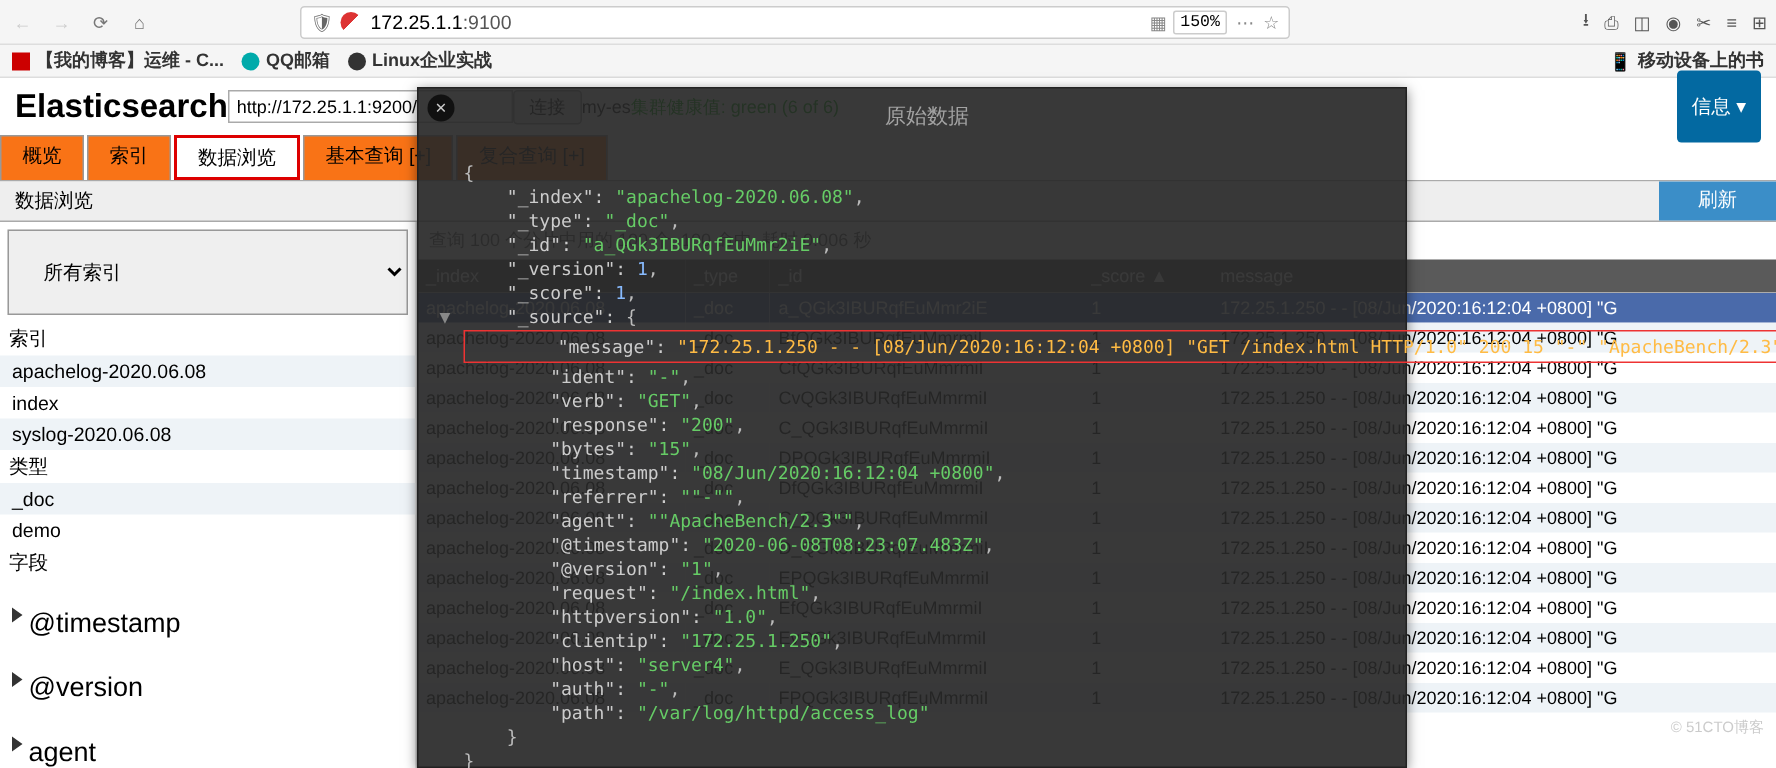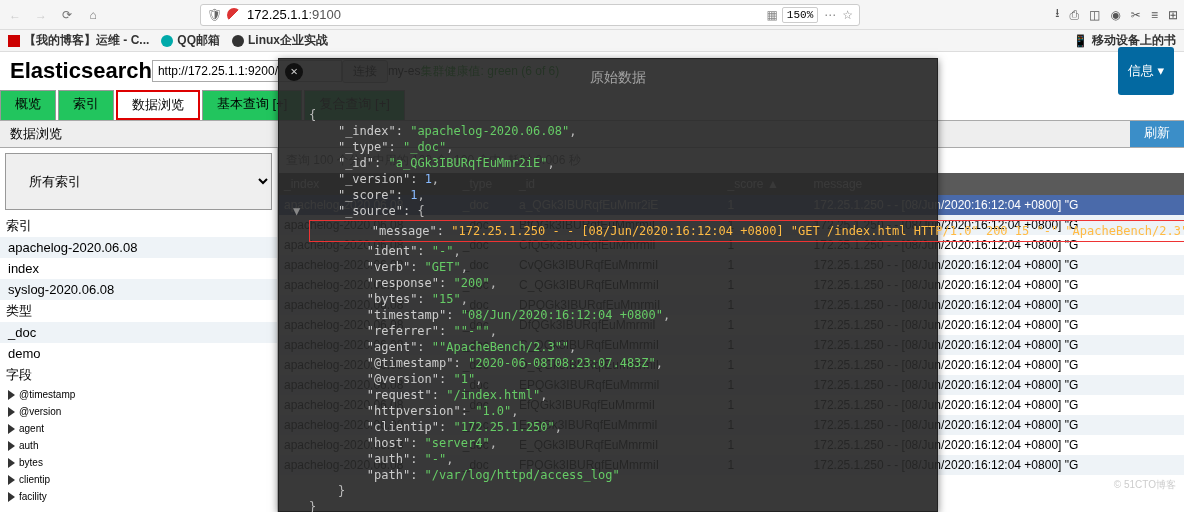--- a/index.html
+++ b/index.html
@@ -26,35 +26,35 @@
 
 
 .es-header { height: 38px; display: flex; align-items: center; padding: 0 10px; }
 .es-title { font-size: 22px; font-weight: bold; }
 .es-url { border: 1px solid #aaa; height: 22px; width: 190px; padding: 0 5px; font-size: 12px; display:flex;align-items:center; }
 .es-connect { background: #ddd; border: 1px solid #999; border-radius:3px;padding: 2px 10px; font-size: 12px; }
 .es-cluster { color:#0a0; }
 .info-btn { margin-left: auto; background: #0369a1; color: #fff; padding: 15px 10px; border-radius: 3px; font-size: 13px; }
 
 .es-tabs { display: flex; border-bottom: 1px solid #aaa; }
-.es-tab { padding: 4px 14px; border: 1px solid #999; border-bottom: none; background: #22c55e; margin-right: 2px; cursor: pointer; font-size: 13px; }
+.es-tab { padding: 4px 14px; border: 1px solid #999; border-bottom: none; background: #f97316; margin-right: 2px; cursor: pointer; font-size: 13px; }
 .es-tab.sel { background: #fff; }
 .tab-box-red { border:2px solid #d00; }
 
 .sub-bar { display: flex; border-bottom: 1px solid #aaa; background: #eee; }
 .sub-title { padding: 4px 10px; font-size: 13px; }
-.refresh-btn { margin-left: auto; background: #3b8ec8; color: #fff; padding: 3px 14px; font-size: 13px; cursor:pointer; }
+.refresh-btn { margin-left: auto; background: #3b8ec8; color: #fff; padding: 3px 26px; font-size: 13px; cursor:pointer; }
 
 .layout { display: flex; height: calc(512px - 30px - 22px - 38px - 27px - 26px); }
 .sidebar { width: 278px; border-right: 1px solid #ccc; overflow: hidden; }
 .sb-select { width: calc(100% - 10px); margin: 5px; border: 1px solid #999; padding: 19px; font-size: 13px; }
 .sb-label { font-size: 13px; padding: 2px 6px; font-weight: normal; }
 .sb-item { padding: 3px 8px; font-size: 13px; cursor: pointer; }
 .sb-item.zebra { background: #eef3f7; }
-.sb-field { display:flex;align-items:flex-end;gap:4px;padding:3px 8px;font-size:10px;cursor:pointer;}
+.sb-field { display:flex;align-items:flex-start;gap:4px;padding:3px 8px;font-size:18px;cursor:pointer;margin-top:16px;}
 .tri{display:inline-block;width:0;height:0;border-top:5px solid transparent;border-bottom:5px solid transparent;border-left:7px solid #333;}
 
 .main { flex: 1; overflow: hidden; position: relative; }
 .hint { padding: 4px 8px; color:#555; font-size:12px;}
 .tbl { width: 100%; border-collapse: collapse; font-size: 12px; }
 .tbl th { background: #5a5a5a; color: #fff; text-align: left; padding: 4px 6px; font-weight: normal; }
 .tbl th.sort::after{content:" ▲";}
 .tbl td { padding: 3px 6px; white-space: nowrap; overflow: hidden; }
 .tbl tr.selrow { background: #4a6aaa; color:#fff; }
 .tbl tr.z { background: #eef3f7; }

